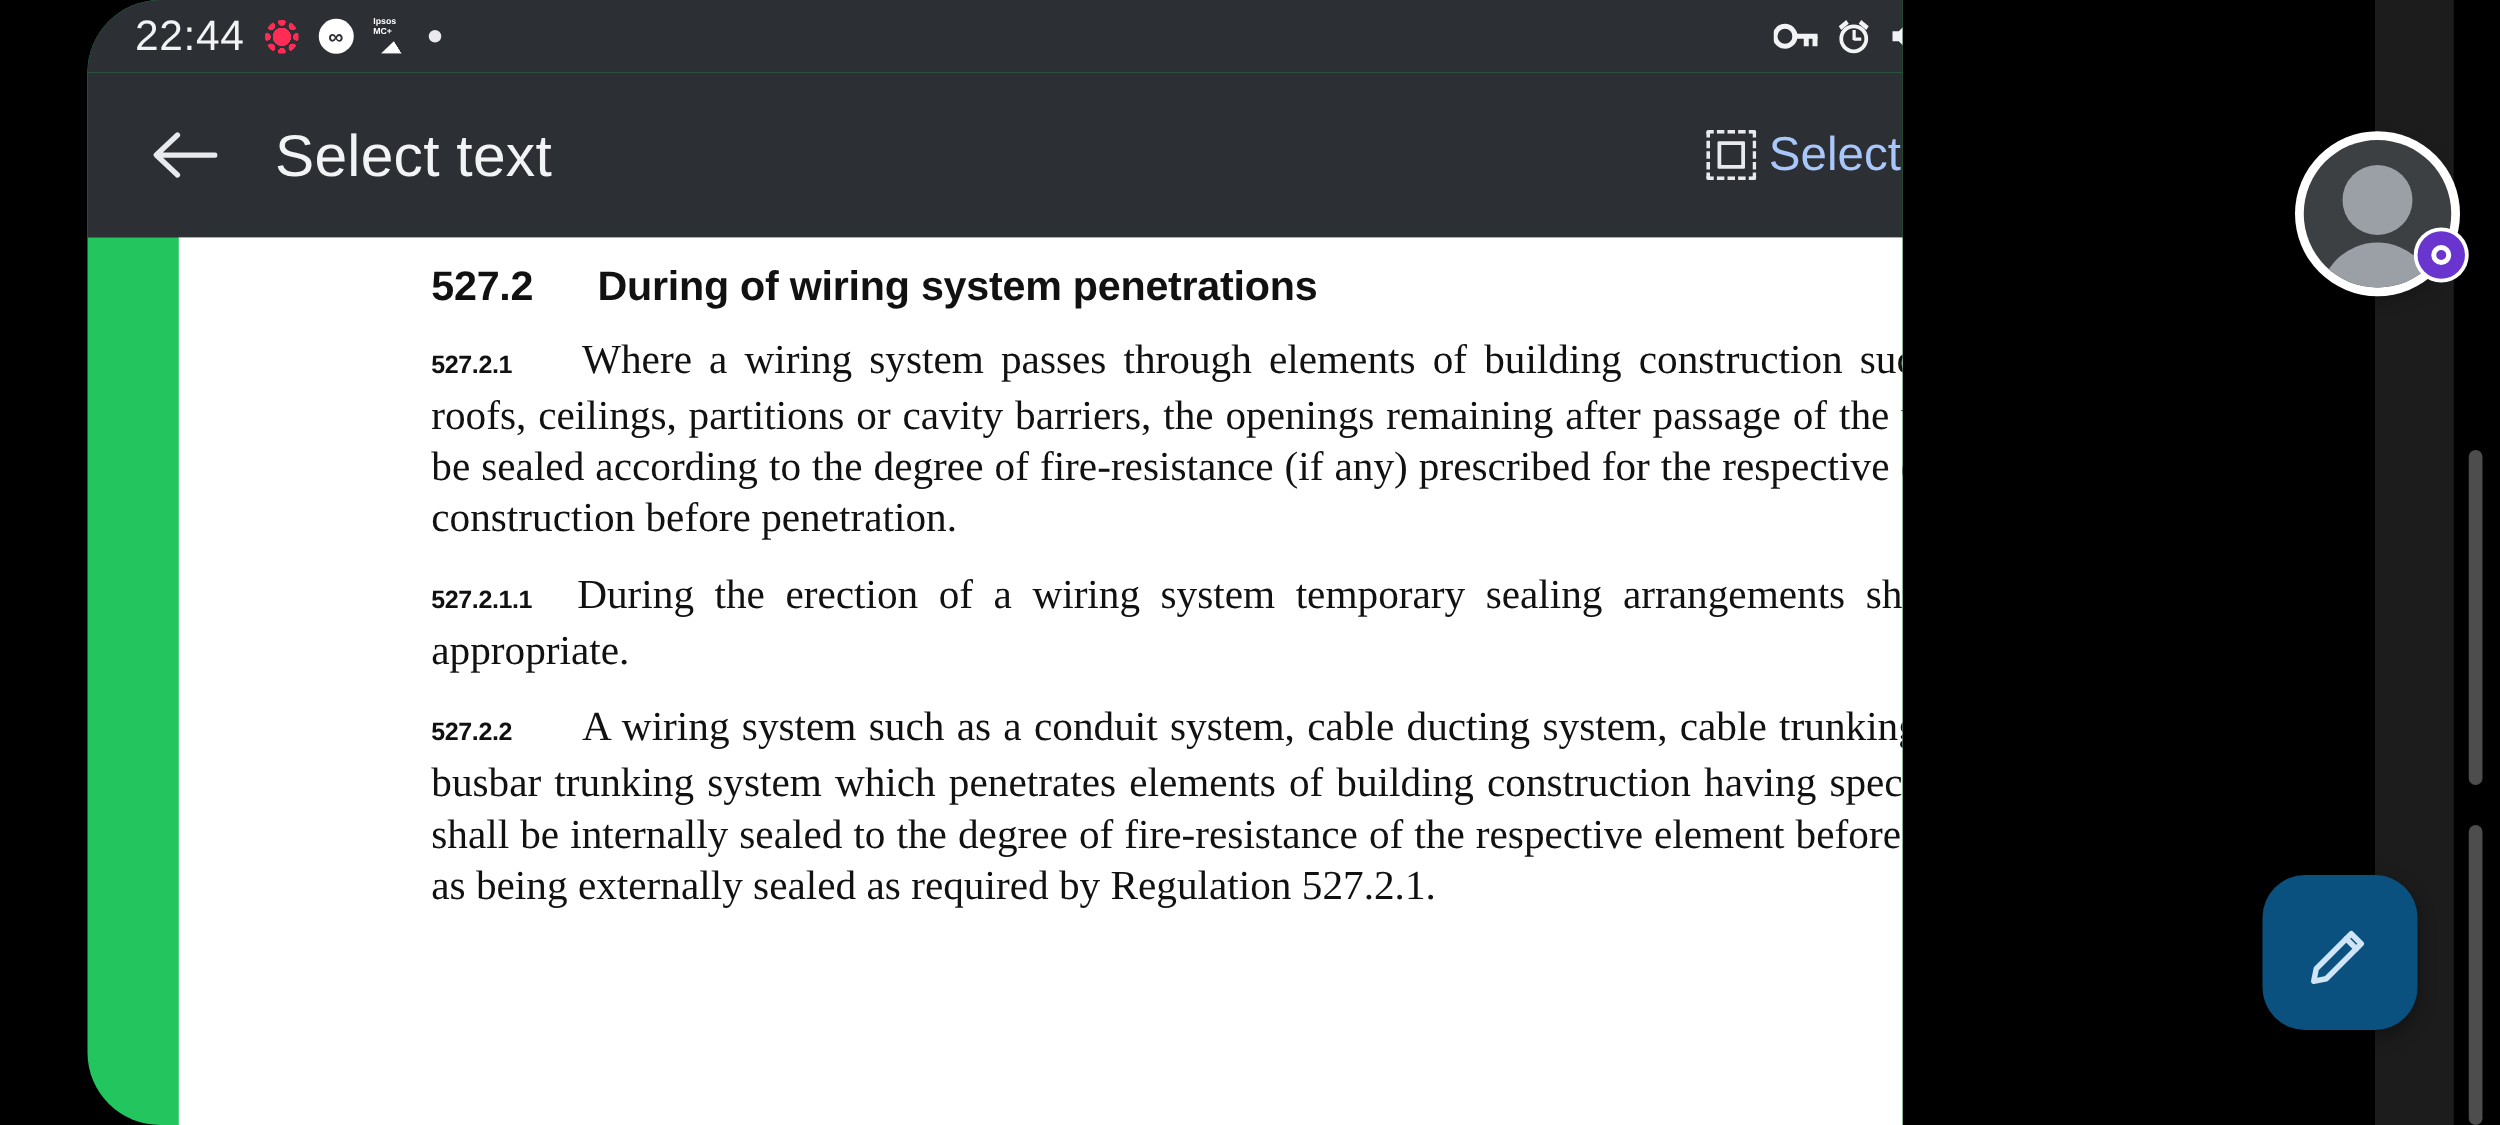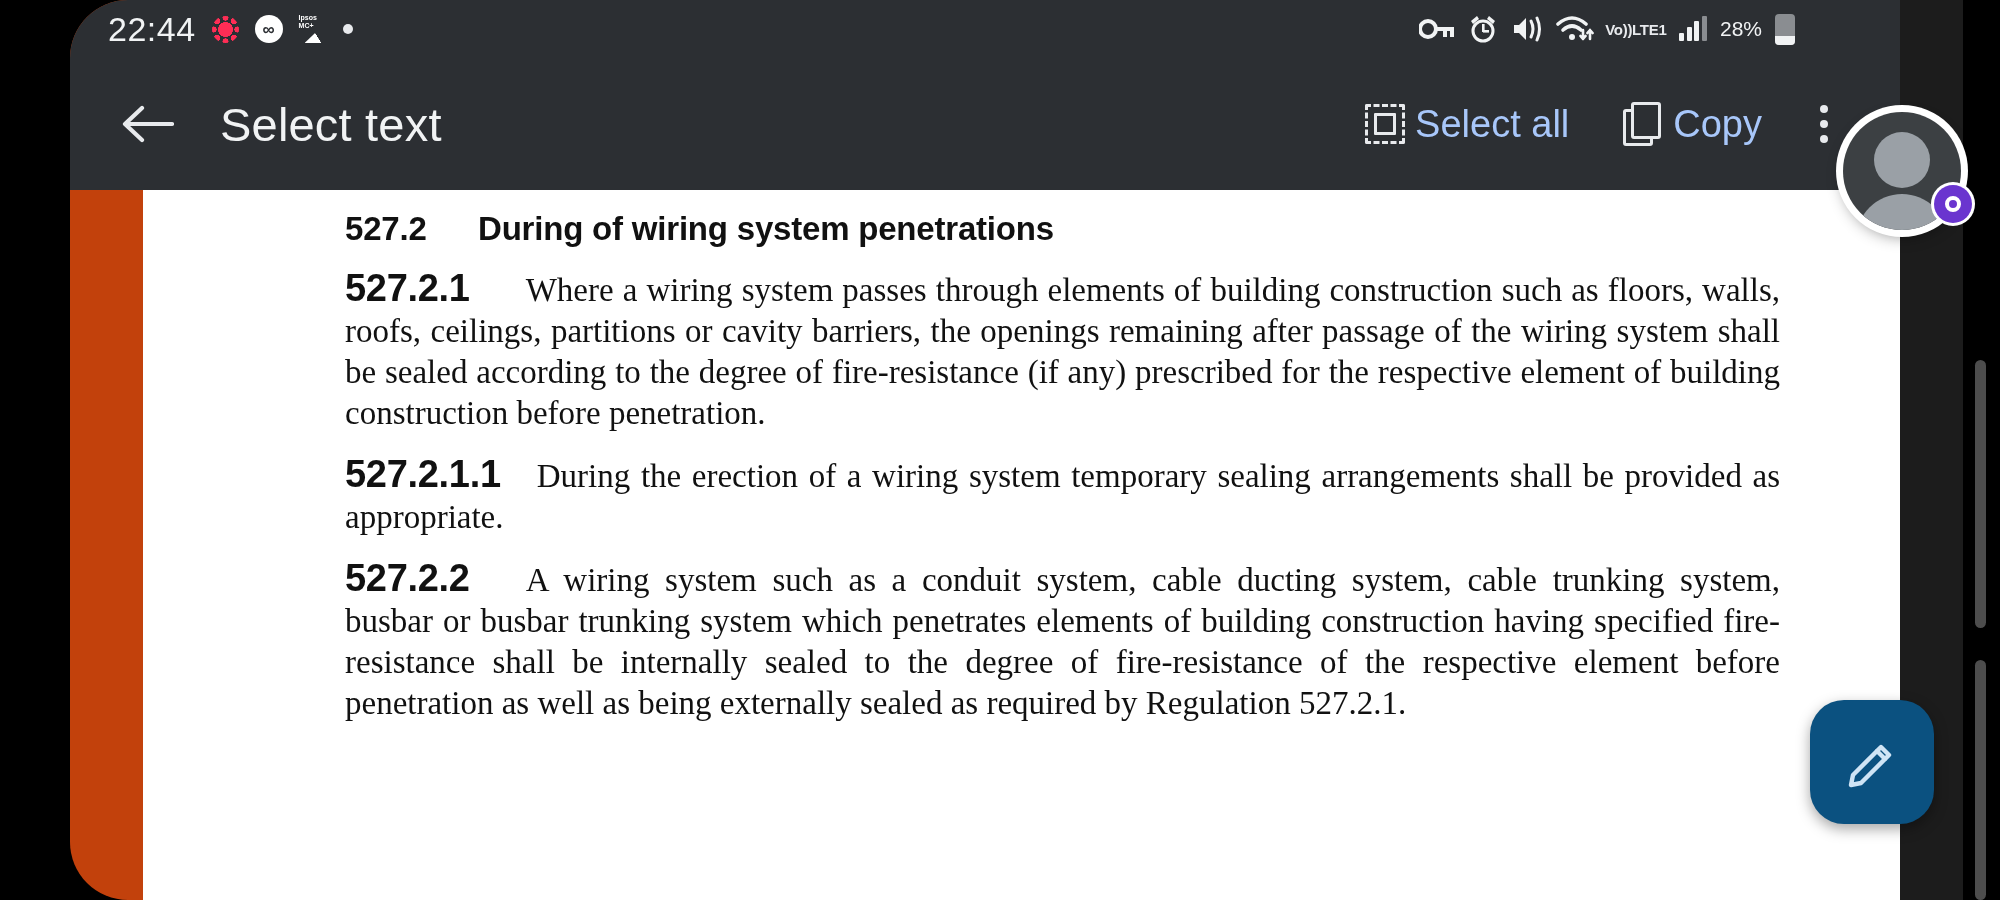--- a/index.html
+++ b/index.html
@@ -7,22 +7,22 @@
     width:2000px; height:900px;
     background:#000;
     font-family:"Liberation Sans", sans-serif;
     overflow:hidden;
   }
 
   #screen { position:relative; width:2000px; height:900px; background:#000; }
 
   
   .phone-shell{
-    position:absolute; left:70px; top:0; width:1830px; height:900px;
-    background:#c2410c;
+    position:absolute; left:70px; top:0; width:1452px; height:900px;
+    background:#22c55e;
     border-top-left-radius:58px;
     border-bottom-left-radius:58px;
     overflow:hidden;
   }
 
   
   .status-bar{
     position:absolute; left:0; top:0; width:1830px; height:58px;
     background:#2c2f33;
     display:flex; align-items:center;
@@ -120,21 +120,21 @@
     display:flex;
   }
   .doc-heading .num{ width:133px; flex:0 0 133px; }
   .para{
     font-family:"Liberation Serif", serif;
     font-size:33px; line-height:41px; color:#111;
     text-align:justify; margin-top:20px;
   }
   .para .cnum{
     font-family:"Liberation Sans", sans-serif;
-    font-weight:bold; font-size:38px; letter-spacing:-.3px;
+    font-weight:bold; font-size:20px; letter-spacing:-.3px;
   }
   .sp-a{ display:inline-block; width:56px; }
   .sp-b{ display:inline-block; width:36px; }
   .nojust{ text-align:left; }
 
   
   .right-band{
     position:absolute; left:1900px; top:0; width:64px; height:900px; background:#1c1c1c;
   }
   .scroll-track{ position:absolute; left:1963px; top:0; width:37px; height:900px; background:#000; }

